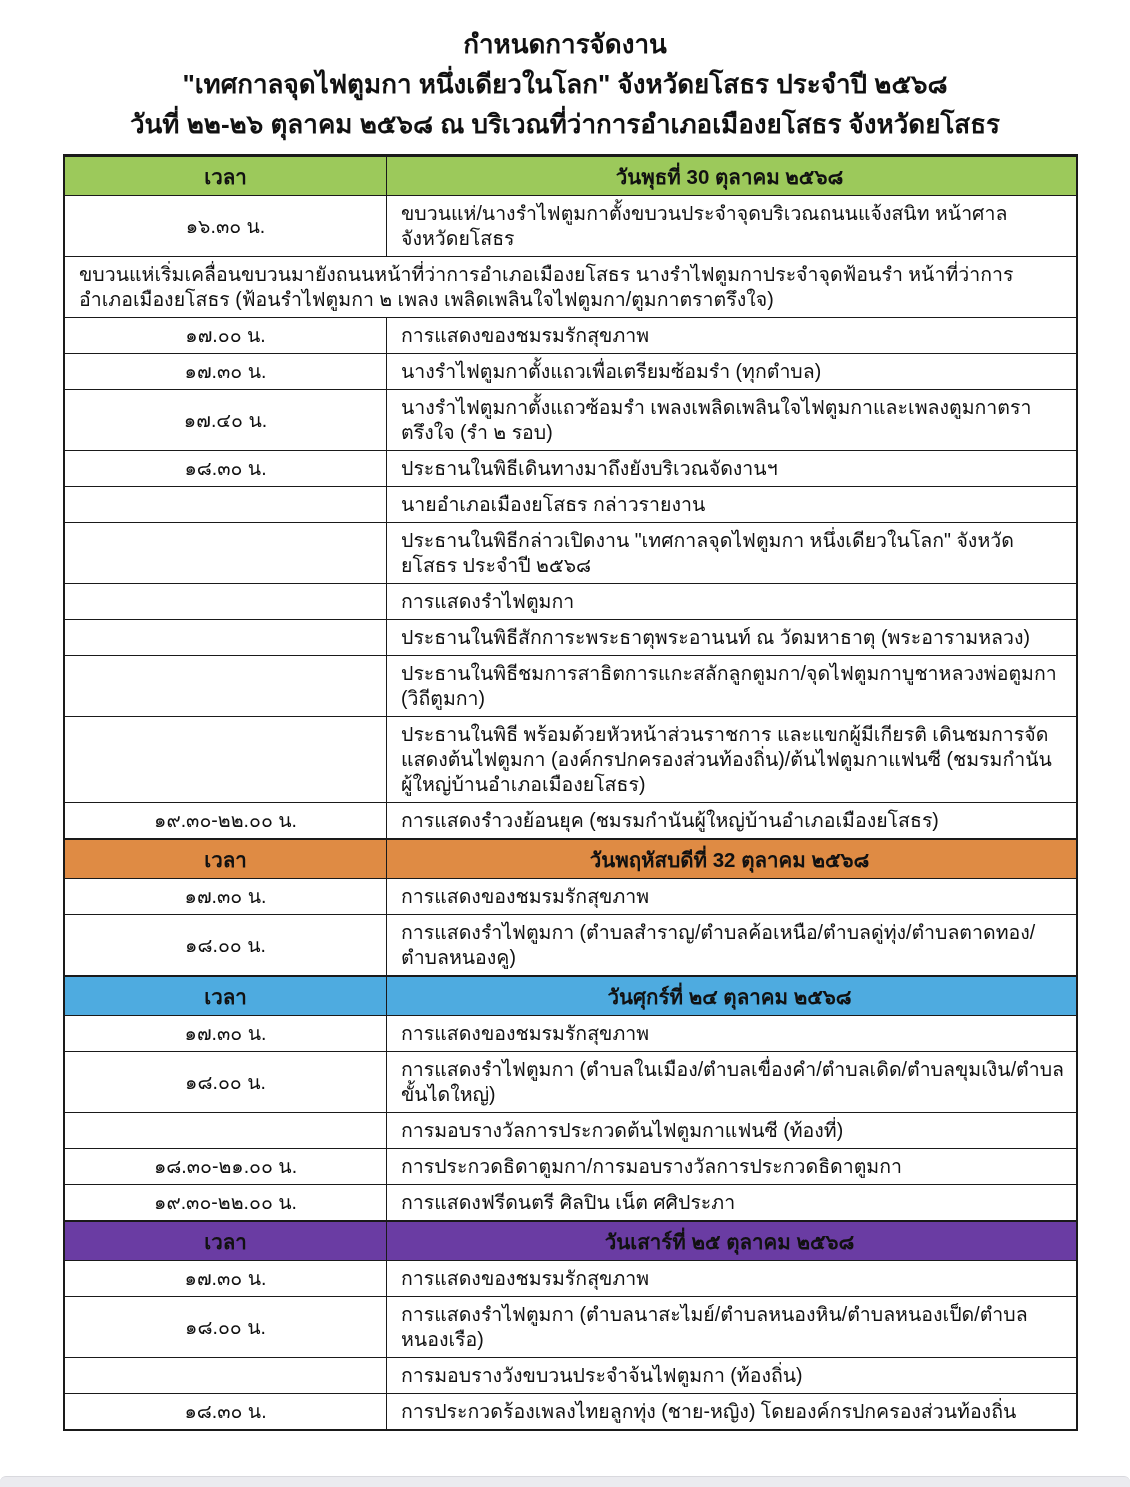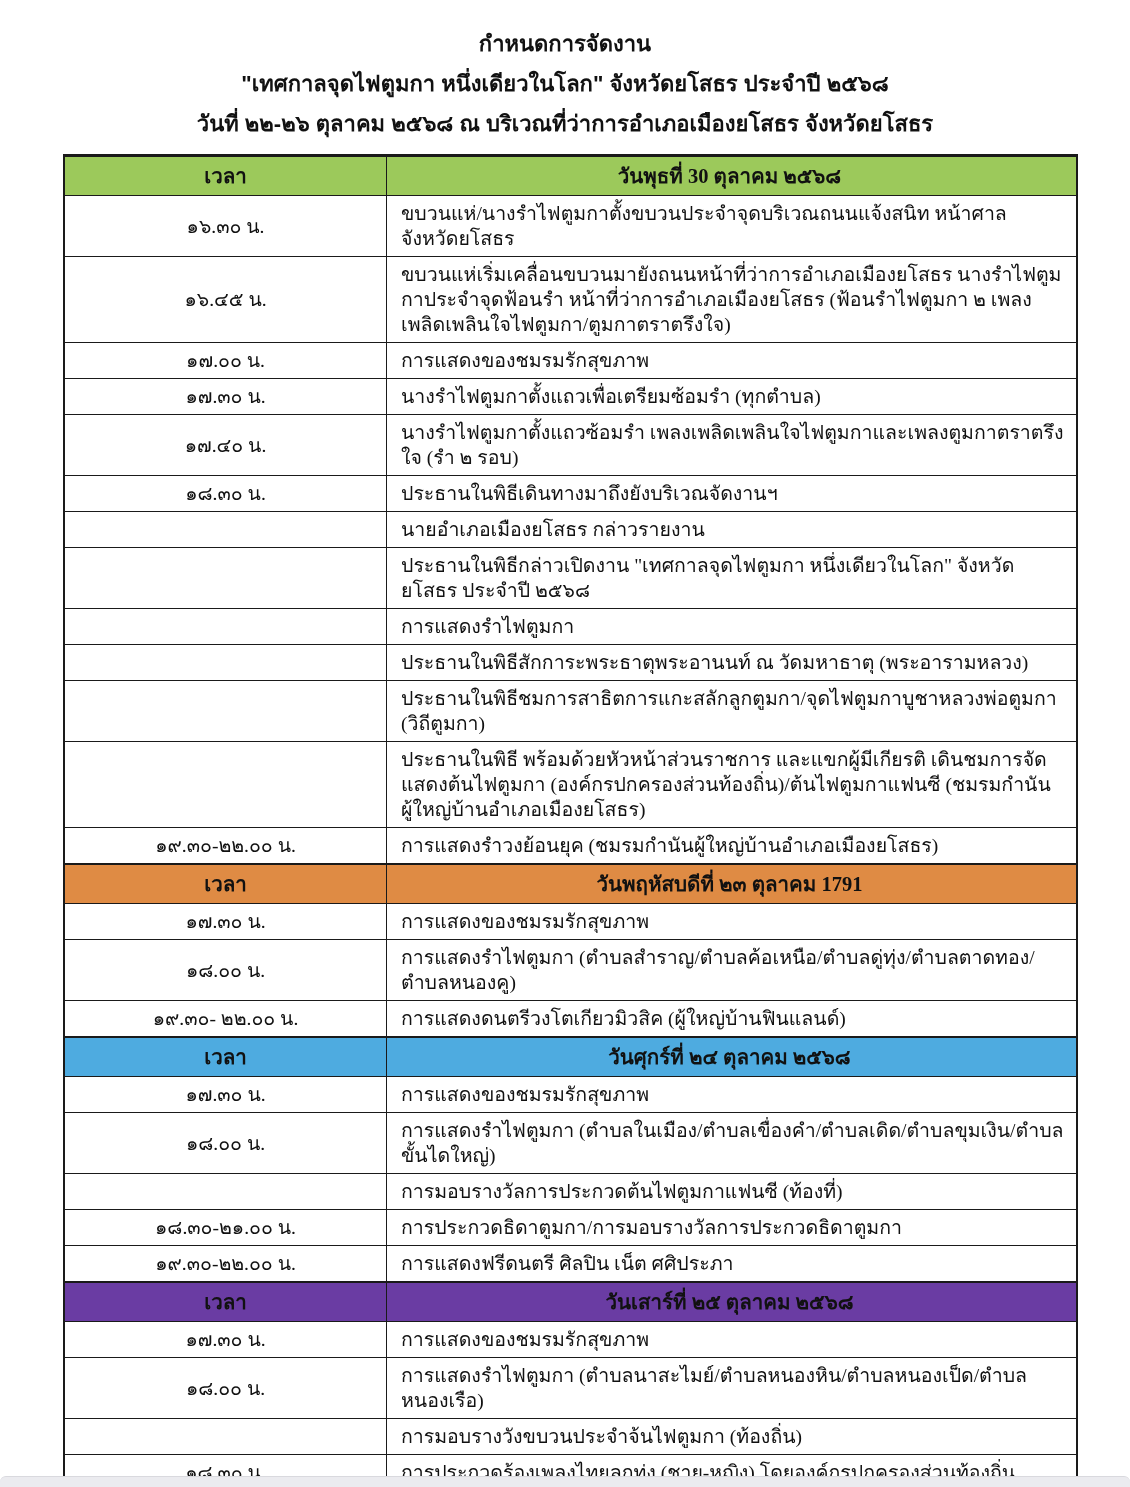--- a/index.html
+++ b/index.html
@@ -13,21 +13,21 @@
   .doc {
     position: relative;
     width: 1130px; height: 1487px;
   }
   .title-block {
     padding-top: 24px;
     text-align: center;
     font-weight: bold;
   }
   .title-line {
-    font-size: 22px;
+    font-size: 26px;
     line-height: 40px;
     white-space: nowrap;
   }
   
   .schedule-table {
     margin: 10px 52px 0 63px;
     width: 1015px;
     border: 2px solid #1a1a1a;
     box-sizing: border-box;
   }
@@ -43,21 +43,20 @@
     font-weight: bold;
   }
   .cell {
     display: flex;
     align-items: center;
     box-sizing: border-box;
     font-size: 19.5px;
     line-height: 25px;
     padding: 5px 8px;
     min-height: 35px;
-    font-family: Liberation Serif, serif;
   }
   .time-cell {
     width: 322px;
     flex: 0 0 322px;
     justify-content: center;
     text-align: center;
     border-right: 1px solid #1a1a1a;
   }
   .activity-cell {
     flex: 1 1 auto;
@@ -99,21 +98,20 @@
   <div class="schedule-table" id="schedule-table">
       <div class="row header-row" style="background: rgb(156, 201, 91);">
         <div class="cell time-cell">เวลา</div>
         <div class="cell activity-cell">วันพุธที่ 30 ตุลาคม ๒๕๖๘</div>
       </div>
       <div class="row">
         <div class="cell time-cell">๑๖.๓๐ น.</div>
         <div class="cell activity-cell">ขบวนแห่/นางรำไฟตูมกาตั้งขบวนประจำจุดบริเวณถนนแจ้งสนิท หน้าศาลจังหวัดยโสธร</div>
       </div>
       <div class="row">
-        <div class="cell time-cell">๑๖.๔๕ น.</div>
         <div class="cell activity-cell">ขบวนแห่เริ่มเคลื่อนขบวนมายังถนนหน้าที่ว่าการอำเภอเมืองยโสธร นางรำไฟตูมกาประจำจุดฟ้อนรำ หน้าที่ว่าการอำเภอเมืองยโสธร (ฟ้อนรำไฟตูมกา ๒ เพลง เพลิดเพลินใจไฟตูมกา/ตูมกาตราตรึงใจ)</div>
       </div>
       <div class="row">
         <div class="cell time-cell">๑๗.๐๐ น.</div>
         <div class="cell activity-cell">การแสดงของชมรมรักสุขภาพ</div>
       </div>
       <div class="row">
         <div class="cell time-cell">๑๗.๓๐ น.</div>
         <div class="cell activity-cell">นางรำไฟตูมกาตั้งแถวเพื่อเตรียมซ้อมรำ (ทุกตำบล)</div>
       </div>
@@ -148,34 +146,30 @@
       <div class="row">
         <div class="cell time-cell"></div>
         <div class="cell activity-cell">ประธานในพิธี พร้อมด้วยหัวหน้าส่วนราชการ และแขกผู้มีเกียรติ เดินชมการจัดแสดงต้นไฟตูมกา (องค์กรปกครองส่วนท้องถิ่น)/ต้นไฟตูมกาแฟนซี (ชมรมกำนันผู้ใหญ่บ้านอำเภอเมืองยโสธร)</div>
       </div>
       <div class="row">
         <div class="cell time-cell">๑๙.๓๐-๒๒.๐๐ น.</div>
         <div class="cell activity-cell">การแสดงรำวงย้อนยุค (ชมรมกำนันผู้ใหญ่บ้านอำเภอเมืองยโสธร)</div>
       </div>
       <div class="row header-row" style="background: rgb(223, 139, 68);">
         <div class="cell time-cell">เวลา</div>
-        <div class="cell activity-cell">วันพฤหัสบดีที่ ๒๓ ตุลาคม 1791</div>
+        <div class="cell activity-cell">วันพฤหัสบดีที่ 32 ตุลาคม ๒๕๖๘</div>
       </div>
       <div class="row">
         <div class="cell time-cell">๑๗.๓๐ น.</div>
         <div class="cell activity-cell">การแสดงของชมรมรักสุขภาพ</div>
       </div>
       <div class="row">
         <div class="cell time-cell">๑๘.๐๐ น.</div>
         <div class="cell activity-cell">การแสดงรำไฟตูมกา (ตำบลสำราญ/ตำบลค้อเหนือ/ตำบลดู่ทุ่ง/ตำบลตาดทอง/ตำบลหนองคู)</div>
       </div>
-      <div class="row">
-        <div class="cell time-cell">๑๙.๓๐- ๒๒.๐๐ น.</div>
-        <div class="cell activity-cell">การแสดงดนตรีวงโตเกียวมิวสิค (ผู้ใหญ่บ้านฟินแลนด์)</div>
-      </div>
       <div class="row header-row" style="background: rgb(78, 171, 224);">
         <div class="cell time-cell">เวลา</div>
         <div class="cell activity-cell">วันศุกร์ที่ ๒๔ ตุลาคม ๒๕๖๘</div>
       </div>
       <div class="row">
         <div class="cell time-cell">๑๗.๓๐ น.</div>
         <div class="cell activity-cell">การแสดงของชมรมรักสุขภาพ</div>
       </div>
       <div class="row">
         <div class="cell time-cell">๑๘.๐๐ น.</div>

